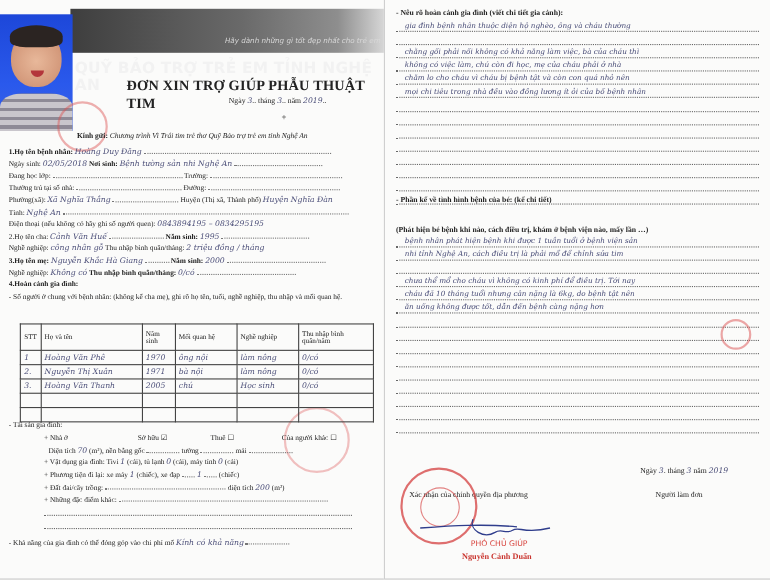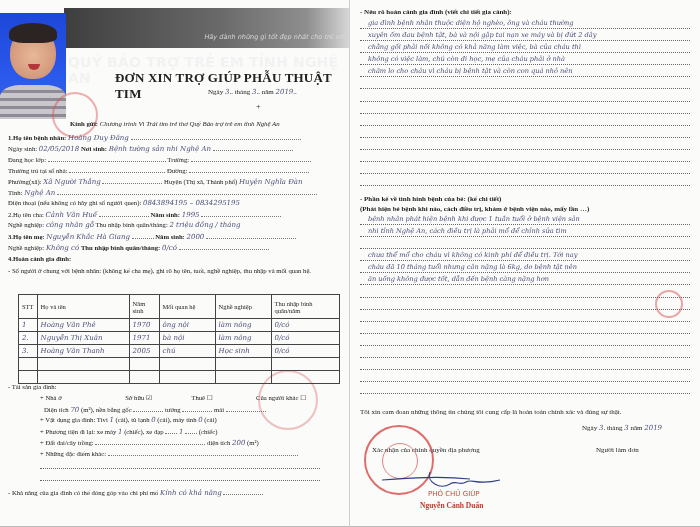--- a/index.html
+++ b/index.html
@@ -111,21 +111,21 @@
     <span class="dots" style="width:120px"></span>
   </div>
   <div class="field" style="top:166px">
     <span>Thường trú tại số nhà:</span>
     <span class="dots" style="width:96px"></span>
     <span>Đường:</span>
     <span class="dots" style="width:120px"></span>
   </div>
   <div class="field" style="top:177px">
     <span>Phường(xã):</span>
-    <span class="hw">Xã Người Thắng</span>
+    <span class="hw">Xã Nghĩa Thắng</span>
     <span class="dots" style="width:60px"></span>
     <span>Huyện (Thị xã, Thành phố)</span>
     <span class="hw">Huyện Nghĩa Đàn</span>
   </div>
   <div class="field" style="top:188px">
     <span>Tỉnh:</span>
     <span class="hw">Nghệ An</span>
     <span class="dots" style="width:260px"></span>
   </div>
   <div class="field" style="top:199px">
@@ -277,39 +277,39 @@
     <span class="hw">Kính có khả năng</span>
     <span class="dots" style="width:40px"></span>
   </div>
   <div class="edge"></div>
 </div>
 
 <div class="page right">
   <div class="rt" style="top:8px; font-weight:bold">- Nêu rõ hoàn cảnh gia đình (viết chi tiết gia cảnh):</div>
   <div class="hwline" style="top:19px">gia đình bệnh nhân thuộc diện hộ nghèo, ông và cháu thường</div>
   <div class="rule" style="top:28px"></div>
-  <div class="hwline" style="top:31px">xuyên ốm đau bệnh tật, bà và nội gặp tai nạn xe máy và bị đứt 2 dây</div>
   <div class="rule" style="top:40px"></div>
   <div class="hwline" style="top:43px">chằng gối phải nối không có khả năng làm việc, bà của cháu thì</div>
   <div class="rule" style="top:52px"></div>
   <div class="hwline" style="top:55px">không có việc làm, chú còn đi học, mẹ của cháu phải ở nhà</div>
   <div class="rule" style="top:64px"></div>
   <div class="hwline" style="top:67px">chăm lo cho cháu vì cháu bị bệnh tật và còn con quá nhỏ nên</div>
   <div class="rule" style="top:76px"></div>
+  <div class="hwline" style="top:79px">mọi chi tiêu trong nhà đều vào đồng lương ít ỏi của bố bệnh nhân</div>
   <div class="rule" style="top:88px"></div>
   <div class="rule" style="top:101px"></div>
   <div class="rule" style="top:113px"></div>
   <div class="rule" style="top:125px"></div>
   <div class="rule" style="top:137px"></div>
   <div class="rule" style="top:149px"></div>
   <div class="rule" style="top:161px"></div>
   <div class="rule" style="top:173px"></div>
   <div class="rule" style="top:185px"></div>
 
-  <div class="rt" style="top:195px; font-weight:bold">- Phần kể về tình hình bệnh của bé: (kể chi tiết)</div>
+  <div class="rt" style="top:178px; font-weight:bold">- Phần kể về tình hình bệnh của bé: (kể chi tiết)</div>
   <div class="rt" style="top:205px; font-weight:bold">(Phát hiện bé bệnh khi nào, cách điều trị, khám ở bệnh viện nào, mấy lần …)</div>
   <div class="hwline" style="top:215px">bệnh nhân phát hiện bệnh khi được 1 tuần tuổi ở bệnh viện sản</div>
   <div class="rule" style="top:224px"></div>
   <div class="hwline" style="top:227px">nhi tỉnh Nghệ An, cách điều trị là phải mổ để chỉnh sửa tim</div>
   <div class="rule" style="top:236px"></div>
   <div class="rule" style="top:248px"></div>
   <div class="hwline" style="top:251px">chưa thể mổ cho cháu vì không có kinh phí để điều trị. Tới nay</div>
   <div class="rule" style="top:260px"></div>
   <div class="hwline" style="top:263px">cháu đã 10 tháng tuổi nhưng cân nặng là 6kg, do bệnh tật nên</div>
   <div class="rule" style="top:272px"></div>
@@ -319,21 +319,20 @@
   <div class="rule" style="top:309px"></div>
   <div class="rule" style="top:321px"></div>
   <div class="rule" style="top:333px"></div>
   <div class="rule" style="top:345px"></div>
   <div class="rule" style="top:357px"></div>
   <div class="rule" style="top:369px"></div>
   <div class="rule" style="top:381px"></div>
   <div class="rule" style="top:393px"></div>
   <div class="stamp" style="left:305px; top:290px; width:28px; height:28px; border-color:rgba(220,80,80,.5)"></div>
 
-  <div class="rt" style="top:408px">Tôi xin cam đoan những thông tin chúng tôi cung cấp là hoàn toàn chính xác và đúng sự thật.</div>
   <div class="rt" style="top:424px; left:232px">
     <span>Ngày</span>
     <span class="hw">3</span>.
     <span>tháng</span>
     <span class="hw">3</span>
     <span>năm</span>
     <span class="hw">2019</span>
   </div>
   <div class="rt" style="top:446px; left:22px">Xác nhận của chính quyền địa phương</div>
   <div class="rt" style="top:446px; left:246px">Người làm đơn</div>

